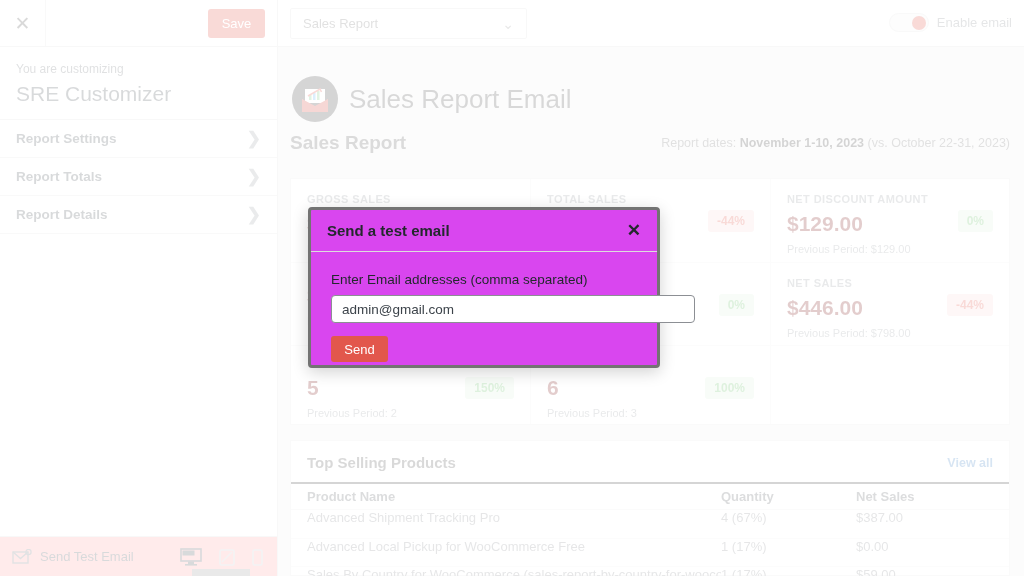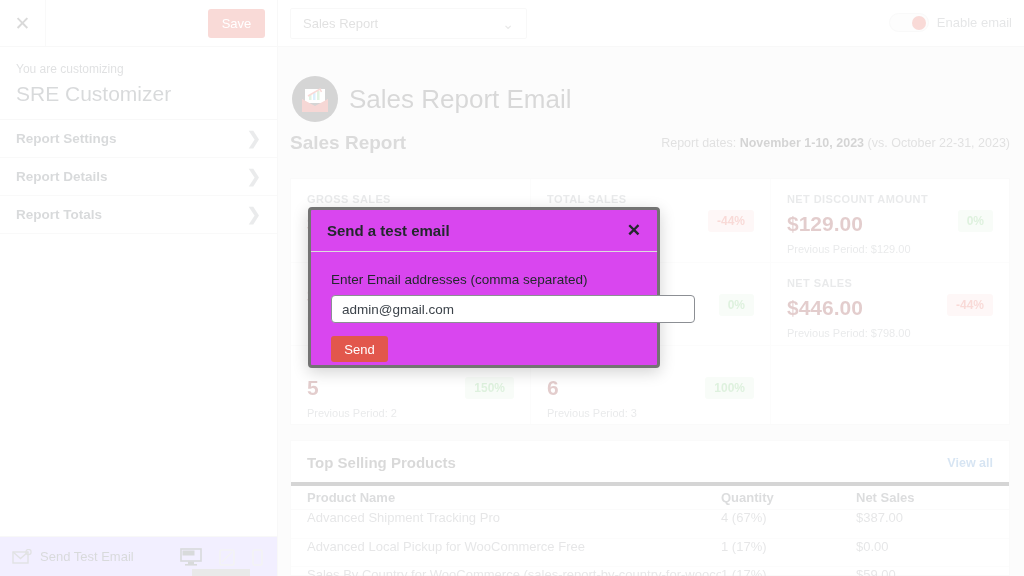--- a/index.html
+++ b/index.html
@@ -17,21 +17,21 @@
     background:#e2574c; color:#fff; border:none; border-radius:3px; font-size:13px;
     font-family:inherit; cursor:pointer; }
   .sb-info { padding:15px 16px 13px; border-bottom:1px solid #ddd; }
   .sb-info .small { font-size:12px; color:#72777c; }
   .sb-info .big { font-size:21px; color:#50575e; margin-top:6px; font-weight:400; }
   .sb-menu-item { height:38px; display:flex; align-items:center; justify-content:space-between;
     padding:0 16px; border-bottom:1px solid #e5e5e5; background:#fff; cursor:pointer; }
   .sb-menu-item .lbl { font-size:13.5px; font-weight:bold; color:#50575e; }
   .sb-menu-item .chev { color:#a0a5aa; font-size:17px; font-weight:bold; }
   .sb-footer { position:absolute; bottom:0; left:0; width:277px; height:40px;
-    border-top:1px solid #ddd; background:#c4b5fd; display:flex; align-items:center; }
+    border-top:1px solid #ddd; background:#fca5a5; display:flex; align-items:center; }
   .sb-footer .mail-wrap { display:flex; align-items:center; gap:8px; padding-left:12px; cursor:pointer; }
   .sb-footer .mail-label { font-size:13px; color:#50575e; }
   .device-icons { position:absolute; right:14px; top:0; height:40px; display:flex;
     align-items:center; gap:17px; }
   .device-icons svg { display:block; cursor:pointer; }
   .active-bar { position:absolute; left:192px; bottom:0; width:58px; height:7px; background:#9a9a9a; }
 
   
   .main-topbar { position:absolute; left:278px; top:0; width:746px; height:47px;
     background:#fff; border-bottom:1px solid #ddd; }
@@ -73,21 +73,21 @@
   .badge.down { background:#f9dcd9; color:#e2574c; }
   .badge:empty { display:none; }
 
   .products-panel { position:absolute; left:12px; top:393px; width:720px; height:136px;
     background:#fff; border:1px solid #e8e8e8; }
   .products-head { display:flex; align-items:center; justify-content:space-between;
     padding:13px 16px 11px; }
   .products-title { font-size:15px; font-weight:bold; color:#555; }
   .view-all { font-size:12.5px; font-weight:bold; color:#4b87c7; text-decoration:none; cursor:pointer; }
   .ptable-header { display:flex; height:28px; align-items:center;
-    border-top:4px solid #404040; border-bottom:1px solid #ececec; }
+    border-top:2px solid #404040; border-bottom:1px solid #ececec; }
   .ptable-header .c { font-size:13px; font-weight:bold; color:#5f6368; }
   .ptable-row { display:flex; height:28.5px; border-bottom:1px solid #f2f2f2; }
   .ptable-row .c { font-size:13px; color:#8c8f94; }
   .c.name { flex:1; padding-left:16px; white-space:nowrap; overflow:hidden; }
   .c.qty { width:135px; }
   .c.net { width:153px; }
 
   
   .dim-overlay { position:absolute; left:0; top:0; width:1024px; height:576px;
     background:rgba(255,255,255,0.78); z-index:10; }
@@ -118,25 +118,25 @@
   <div class="sb-info">
     <div class="small">You are customizing</div>
     <div class="big">SRE Customizer</div>
   </div>
   <div class="sb-menu">
     <div class="sb-menu-item">
       <span class="lbl">Report Settings</span>
       <span class="chev">❯</span>
     </div>
     <div class="sb-menu-item">
+      <span class="lbl">Report Totals</span>
+      <span class="chev">❯</span>
+    </div>
+    <div class="sb-menu-item">
       <span class="lbl">Report Details</span>
-      <span class="chev">❯</span>
-    </div>
-    <div class="sb-menu-item">
-      <span class="lbl">Report Totals</span>
       <span class="chev">❯</span>
     </div>
   </div>
   <div class="sb-footer">
     <div class="mail-wrap">
       <svg width="20" height="16" viewBox="0 0 20 16">
         <rect x="1" y="3" width="15" height="11" fill="none" stroke="#787c82" stroke-width="1.4"></rect>
         <path d="M1 3 L8.5 9.5 L16 3" fill="none" stroke="#787c82" stroke-width="1.4"></path>
         <circle cx="16.5" cy="3" r="2.6" fill="none" stroke="#787c82" stroke-width="1.3"></circle>
       </svg>

